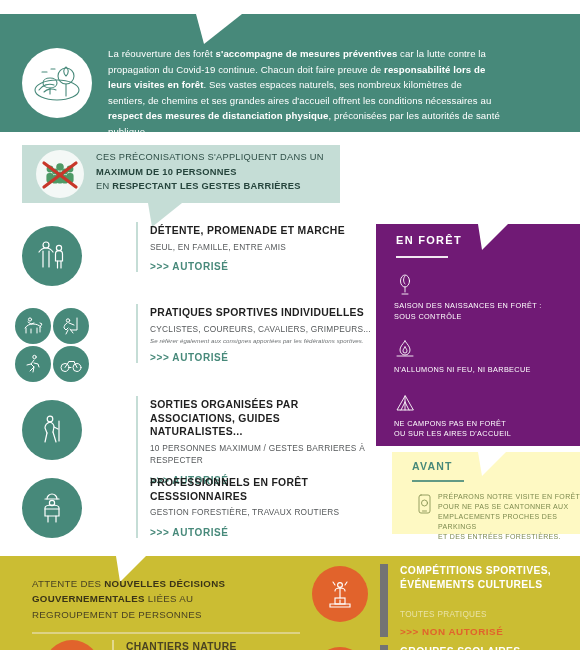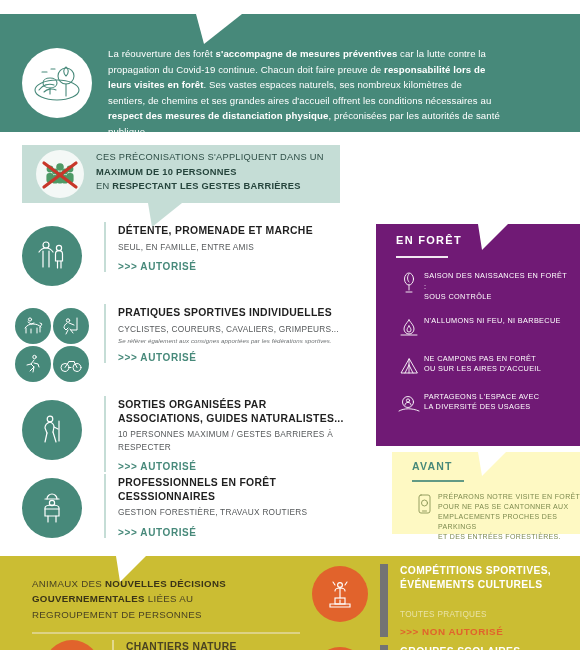--- a/index.html
+++ b/index.html
@@ -49,21 +49,21 @@
   .circ{
     width:60px;height:60px;border-radius:50%;background:#47897a;
     display:flex;align-items:center;justify-content:center;
   }
   .circ-grid{width:74px;display:grid;grid-template-columns:36px 36px;grid-gap:2px;}
   .circ-sm{
     width:36px;height:36px;border-radius:50%;background:#47897a;
     display:flex;align-items:center;justify-content:center;
   }
   .txt-col{
-    flex:1;border-left:2px solid #c5ddd6;padding-left:12px;padding-top:2px;
+    flex:1;border-left:2px solid #c5ddd6;padding-left:12px;padding-top:2px;margin-left:32px;
   }
   .t-title{
     color:#1f1f1f;font-size:10.4px;font-weight:bold;letter-spacing:.3px;line-height:13.5px;
   }
   .t-sub{
     color:#55585a;font-size:8.3px;letter-spacing:.25px;line-height:12.5px;margin-top:3px;
   }
   .t-note{
     color:#6c7072;font-size:6.1px;font-style:italic;letter-spacing:.1px;margin-top:2px;
   }
@@ -74,21 +74,21 @@
   
   .panel-foret{
     position:absolute;left:376px;top:224px;width:204px;height:222px;background:#701a75;
   }
   .panel-foret .p-title{
     position:absolute;left:20px;top:10px;color:#ffffff;font-size:11px;
     font-weight:bold;letter-spacing:1.3px;
   }
   .p-rule{position:absolute;left:20px;top:32px;width:52px;height:2px;background:#ffffff;opacity:.9;}
   .foret-list{position:absolute;left:18px;top:46px;width:176px;}
-  .fitem{display:flex;align-items:flex-start;margin-bottom:12px;}
+  .fitem{display:flex;align-items:flex-start;margin-bottom:12px;flex-direction:column;}
   .fic{flex:0 0 30px;height:26px;display:flex;align-items:center;justify-content:center;}
   .ftx{color:#ffffff;font-size:7.3px;line-height:10.6px;letter-spacing:.35px;padding-top:1px;}
 
   .panel-avant{
     position:absolute;left:392px;top:452px;width:204px;height:82px;background:#fef9c3;
   }
   .panel-avant .p-title{
     position:absolute;left:20px;top:8px;color:#47897a;font-size:10.5px;
     font-weight:bold;letter-spacing:1.2px;
   }
@@ -427,21 +427,21 @@
   </div>
 
   <div class="band-bottom"></div>
   <div style="position:absolute;left:116px;top:556px;width:34px;height:26px;">
     <svg width="34" height="26" viewBox="0 0 34 26">
         <polygon points="0,0 30,0 4,26" fill="#ffffff"></polygon>
       </svg>
   </div>
 
   <div class="bb-left">
-    <div class="bl-text" id="bottom-left-text"><span>ANIMAUX DES </span><b>NOUVELLES DÉCISIONS GOUVERNEMENTALES</b><span> LIÉES AU REGROUPEMENT DE PERSONNES</span></div>
+    <div class="bl-text" id="bottom-left-text"><span>ATTENTE DES </span><b>NOUVELLES DÉCISIONS GOUVERNEMENTALES</b><span> LIÉES AU REGROUPEMENT DE PERSONNES</span></div>
   </div>
   <div class="bb-div"></div>
 
   <div class="bb-left2">
     <div style="width:80px;display:flex;justify-content:center;">
       <div class="ocirc">
         
       </div>
     </div>
     <div style="flex:1;border-left:2px solid #e3d98e;padding-left:12px;">

